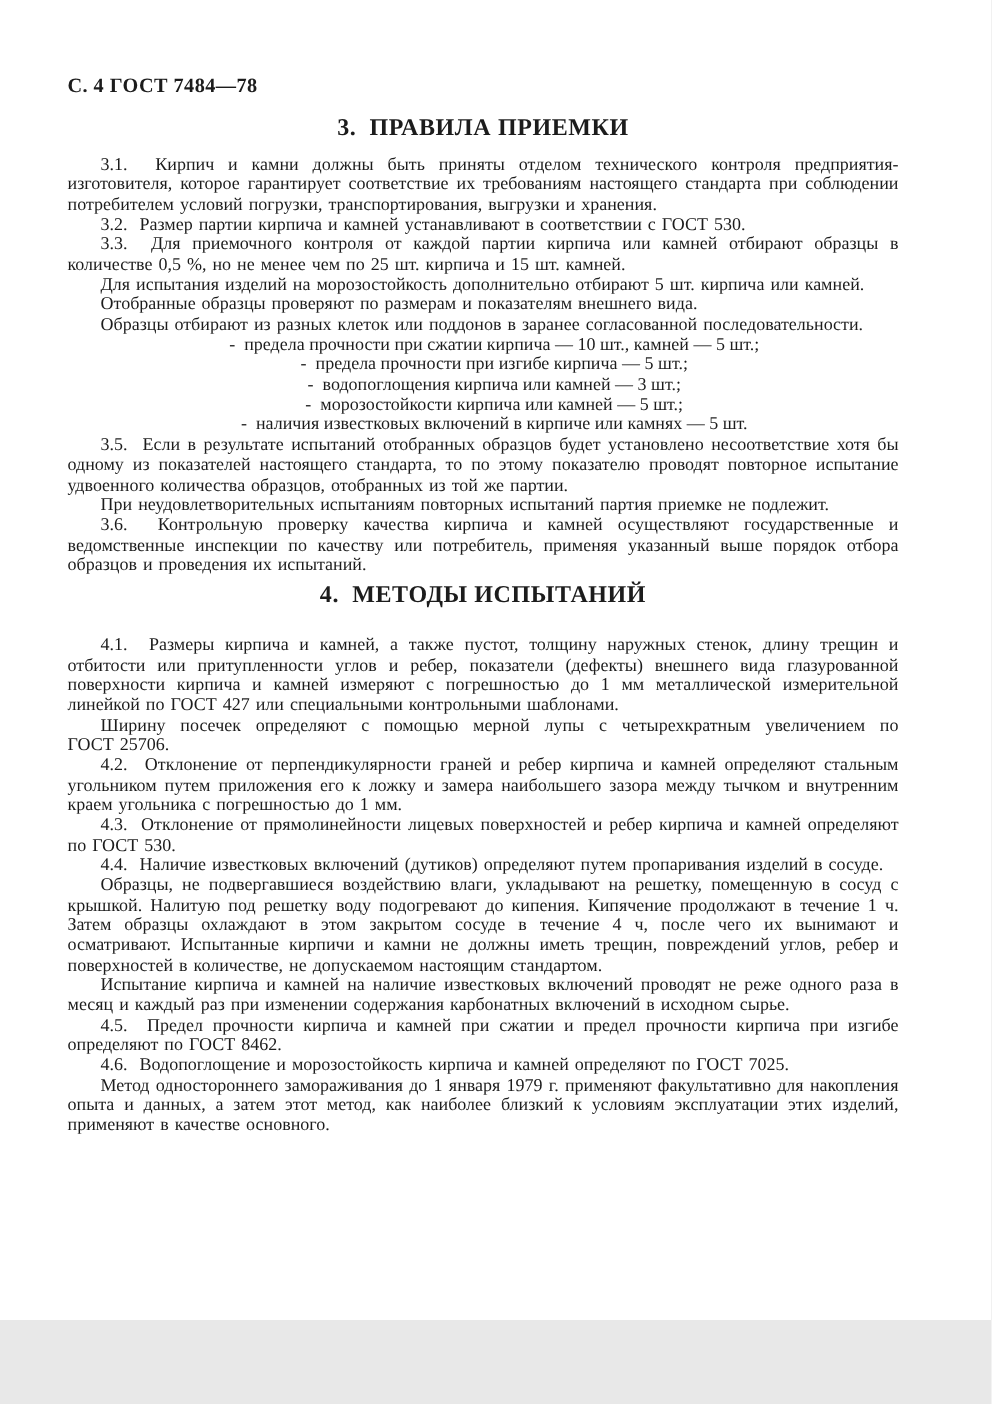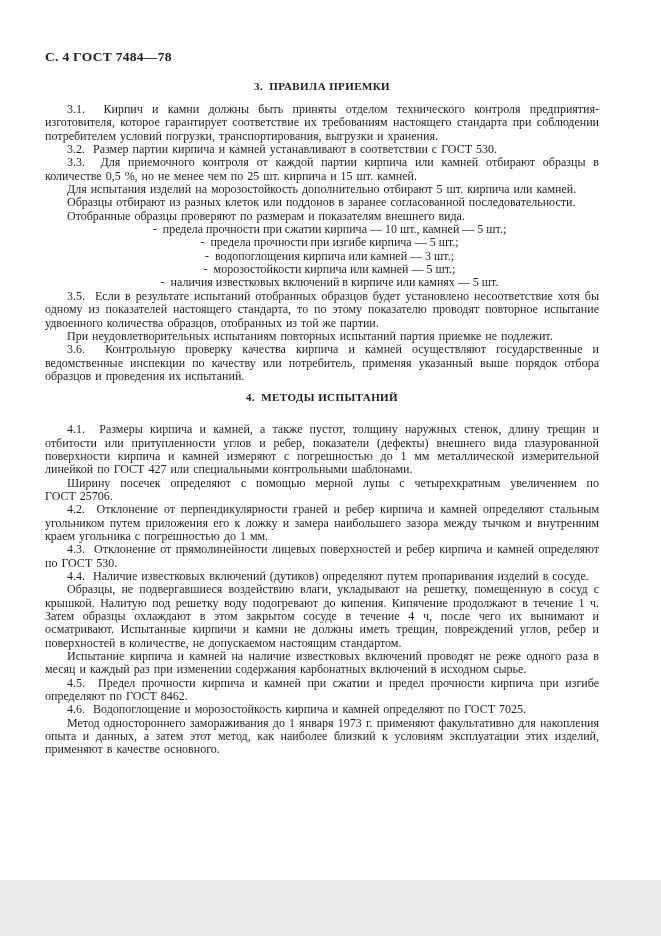--- a/index.html
+++ b/index.html
@@ -20,21 +20,21 @@
     overflow: hidden;
   }
   .doc-header {
     font-size: 13.5px;
     font-weight: bold;
     letter-spacing: 0.3px;
     margin: 0 0 13px 0;
     line-height: 16px;
   }
   .section-heading {
-    font-size: 11px;
+    font-size: 16px;
     font-weight: bold;
     text-align: center;
     letter-spacing: 0.4px;
     line-height: 16px;
     margin: 0 0 9px 0;
   }
   .section-heading.second {
     margin: 6px 0 18px 0;
   }
   .body-text {
@@ -63,22 +63,22 @@
 
   <p class="doc-header">С. 4 ГОСТ 7484—78</p>
 
   <div class="section body-text">
     <h2 class="section-heading">3.&nbsp; ПРАВИЛА ПРИЕМКИ</h2>
 
     <p class="para">3.1.&nbsp; Кирпич и камни должны быть приняты отделом технического контроля предприятия-изготовителя, которое гарантирует соответствие их требованиям настоящего стандарта при соблюдении потребителем условий погрузки, транспортирования, выгрузки и хранения.</p>
     <p class="para">3.2.&nbsp; Размер партии кирпича и камней устанавливают в соответствии с ГОСТ&nbsp;530.</p>
     <p class="para">3.3.&nbsp; Для приемочного контроля от каждой партии кирпича или камней отбирают образцы в количестве 0,5 %, но не менее чем по 25 шт. кирпича и 15 шт. камней.</p>
     <p class="para">Для испытания изделий на морозостойкость дополнительно отбирают 5 шт. кирпича или камней.</p>
+    <p class="para">Отобранные образцы проверяют по размерам и показателям внешнего вида.</p>
     <p class="para">Образцы отбирают из разных клеток или поддонов в заранее согласованной последовательности.</p>
-    <p class="para">Отобранные образцы проверяют по размерам и показателям внешнего вида.</p>
 
     <p class="list-item">-&nbsp; предела прочности при сжатии кирпича — 10 шт., камней — 5 шт.;</p>
     <p class="list-item">-&nbsp; предела прочности при изгибе кирпича — 5 шт.;</p>
     <p class="list-item">-&nbsp; водопоглощения кирпича или камней — 3 шт.;</p>
     <p class="list-item">-&nbsp; морозостойкости кирпича или камней — 5 шт.;</p>
     <p class="list-item">-&nbsp; наличия известковых включений в кирпиче или камнях — 5 шт.</p>
 
     <p class="para">3.5.&nbsp; Если в результате испытаний отобранных образцов будет установлено несоответствие хотя бы одному из показателей настоящего стандарта, то по этому показателю проводят повторное испытание удвоенного количества образцов, отобранных из той же партии.</p>
     <p class="para">При неудовлетворительных испытаниям повторных испытаний партия приемке не подлежит.</p>
     <p class="para">3.6.&nbsp; Контрольную проверку качества кирпича и камней осуществляют государственные и ведомственные инспекции по качеству или потребитель, применяя указанный выше порядок отбора образцов и проведения их испытаний.</p>
@@ -89,16 +89,16 @@
 
     <p class="para">4.1.&nbsp; Размеры кирпича и камней, а также пустот, толщину наружных стенок, длину трещин и отбитости или притупленности углов и ребер, показатели (дефекты) внешнего вида глазурованной поверхности кирпича и камней измеряют с погрешностью до 1 мм металлической измерительной линейкой по ГОСТ&nbsp;427 или специальными контрольными шаблонами.</p>
     <p class="para">Ширину посечек определяют с помощью мерной лупы с четырехкратным увеличением по ГОСТ&nbsp;25706.</p>
     <p class="para">4.2.&nbsp; Отклонение от перпендикулярности граней и ребер кирпича и камней определяют стальным угольником путем приложения его к ложку и замера наибольшего зазора между тычком и внутренним краем угольника с погрешностью до 1 мм.</p>
     <p class="para">4.3.&nbsp; Отклонение от прямолинейности лицевых поверхностей и ребер кирпича и камней определяют по ГОСТ&nbsp;530.</p>
     <p class="para">4.4.&nbsp; Наличие известковых включений (дутиков) определяют путем пропаривания изделий в сосуде.</p>
     <p class="para">Образцы, не подвергавшиеся воздействию влаги, укладывают на решетку, помещенную в сосуд с крышкой. Налитую под решетку воду подогревают до кипения. Кипячение продолжают в течение 1 ч. Затем образцы охлаждают в этом закрытом сосуде в течение 4 ч, после чего их вынимают и осматривают. Испытанные кирпичи и камни не должны иметь трещин, повреждений углов, ребер и поверхностей в количестве, не допускаемом настоящим стандартом.</p>
     <p class="para">Испытание кирпича и камней на наличие известковых включений проводят не реже одного раза в месяц и каждый раз при изменении содержания карбонатных включений в исходном сырье.</p>
     <p class="para">4.5.&nbsp; Предел прочности кирпича и камней при сжатии и предел прочности кирпича при изгибе определяют по ГОСТ&nbsp;8462.</p>
     <p class="para">4.6.&nbsp; Водопоглощение и морозостойкость кирпича и камней определяют по ГОСТ&nbsp;7025.</p>
-    <p class="para">Метод одностороннего замораживания до 1 января 1973 г. применяют факультативно для накопления опыта и данных, а затем этот метод, как наиболее близкий к условиям эксплуатации этих изделий, применяют в качестве основного.</p>
+    <p class="para">Метод одностороннего замораживания до 1 января 1979 г. применяют факультативно для накопления опыта и данных, а затем этот метод, как наиболее близкий к условиям эксплуатации этих изделий, применяют в качестве основного.</p>
   </div>
 
 </div>
 
 </body></html>

